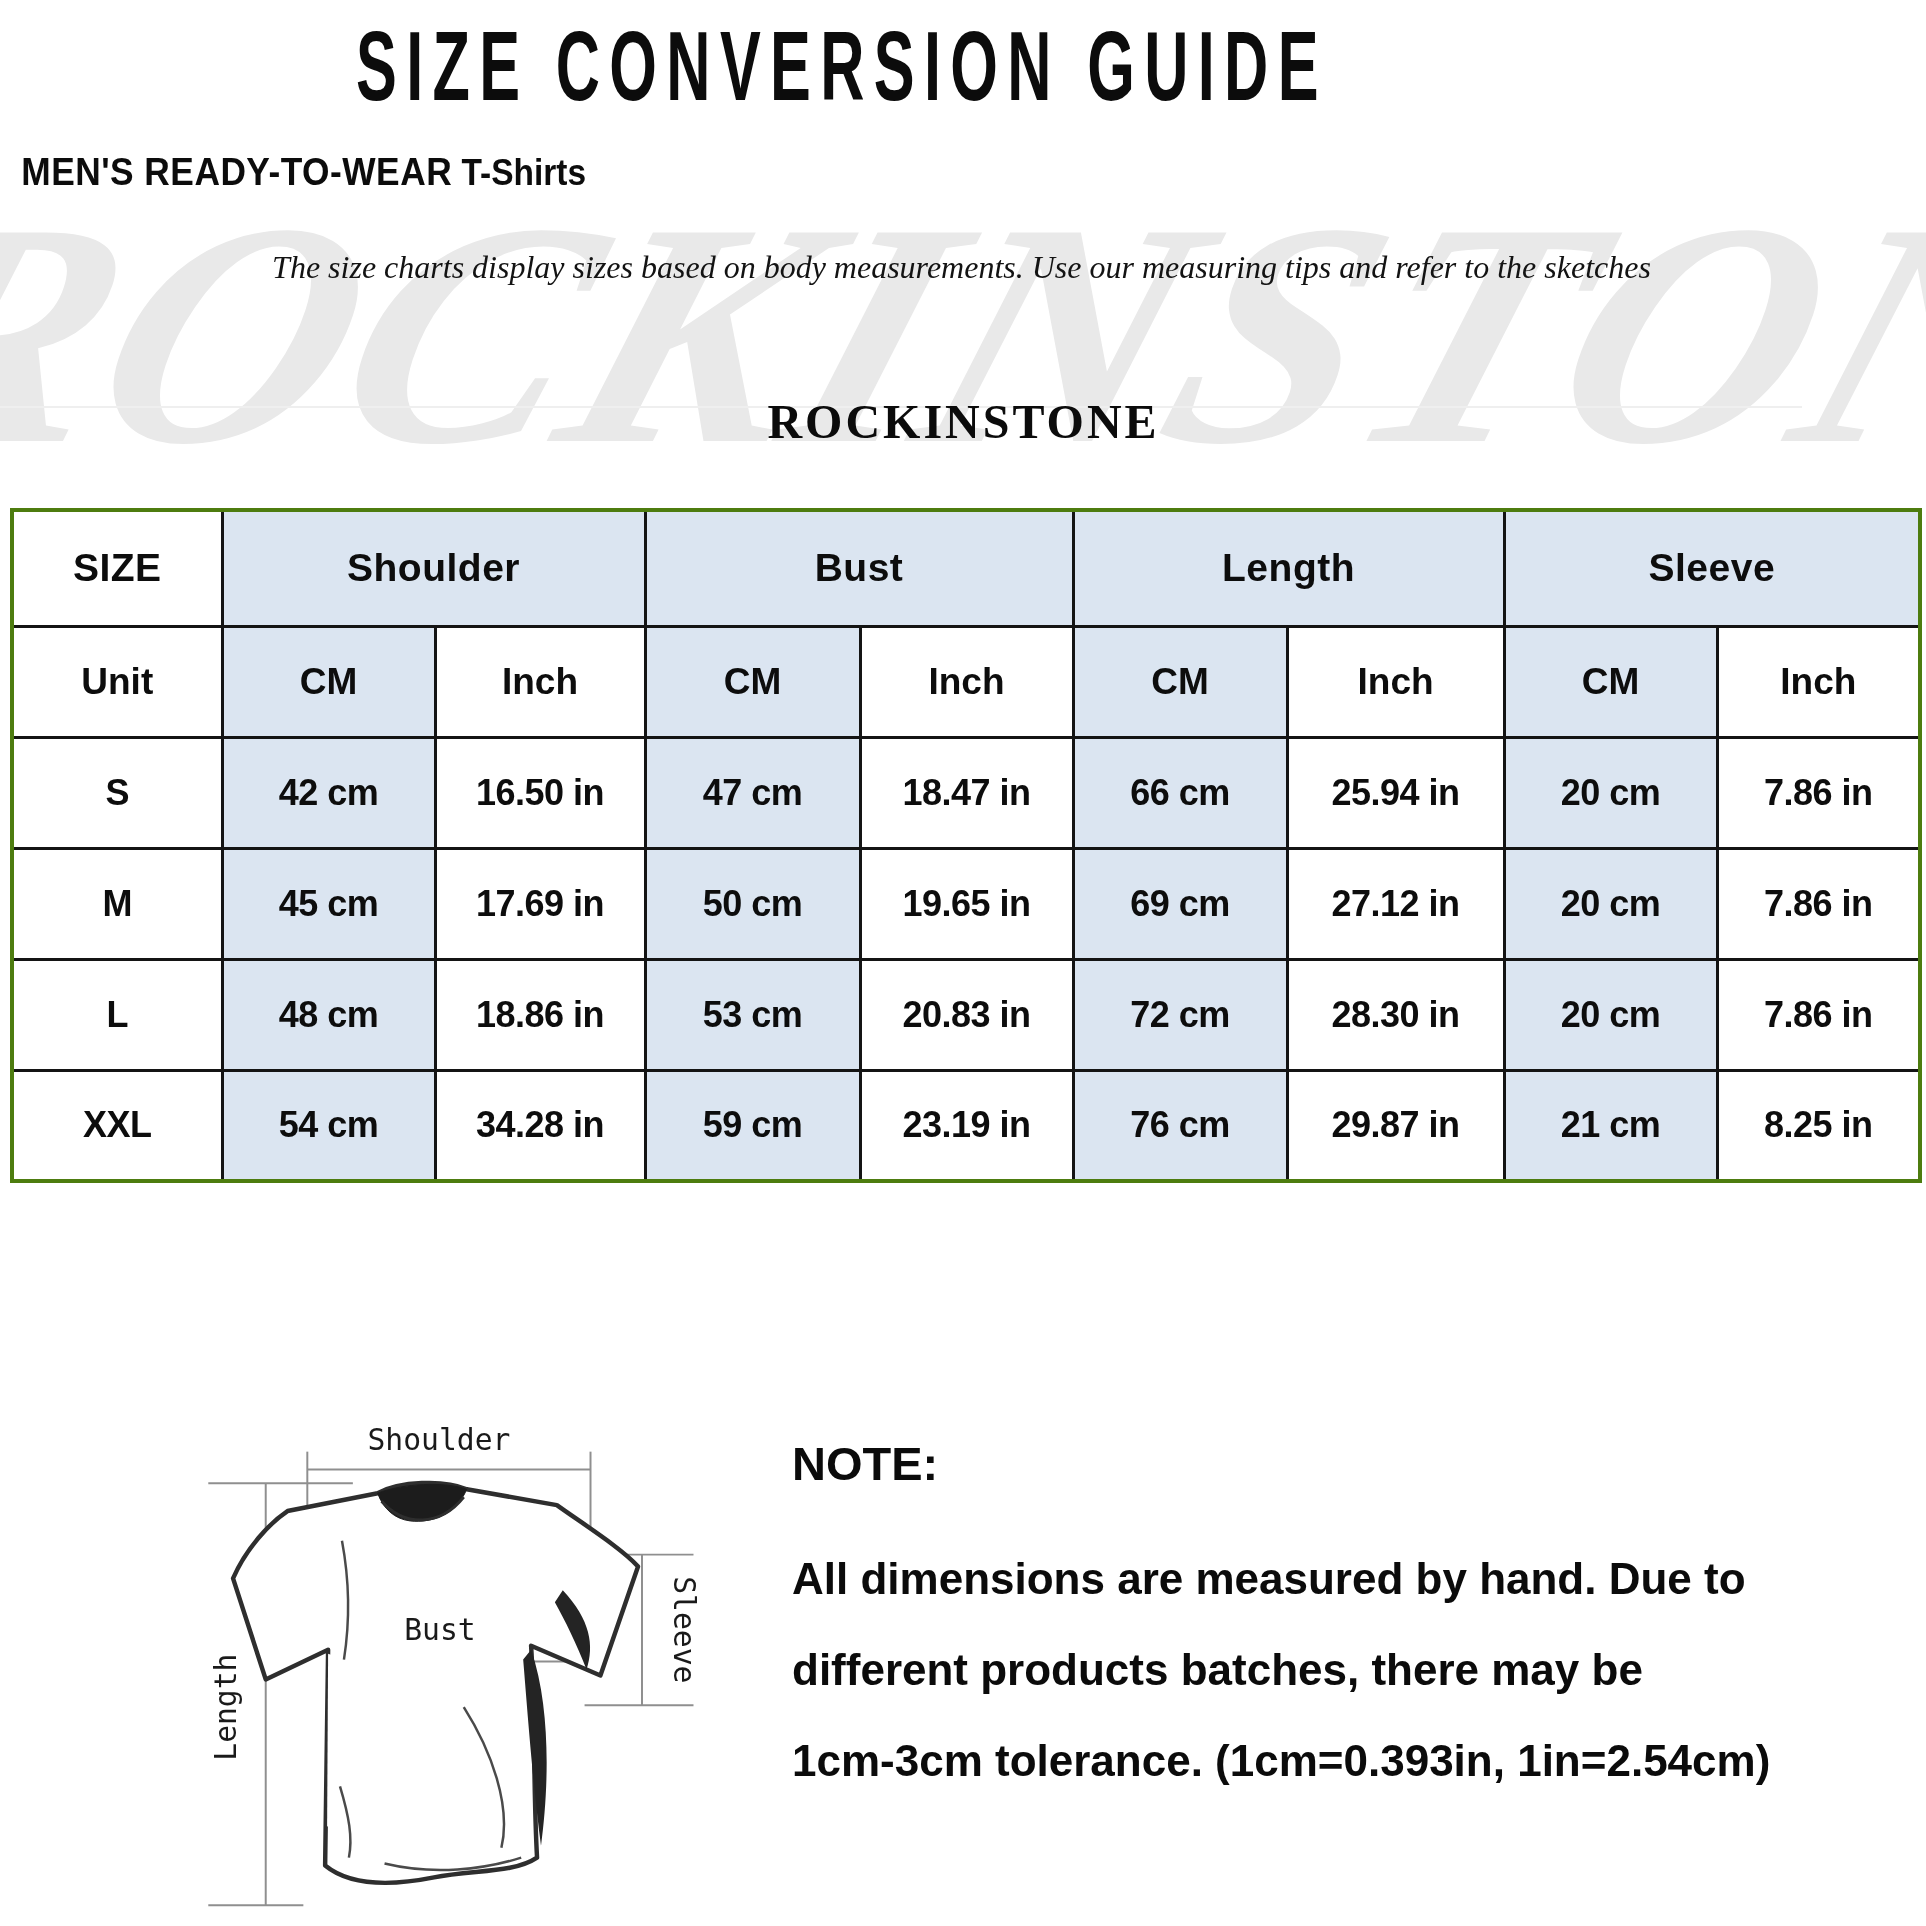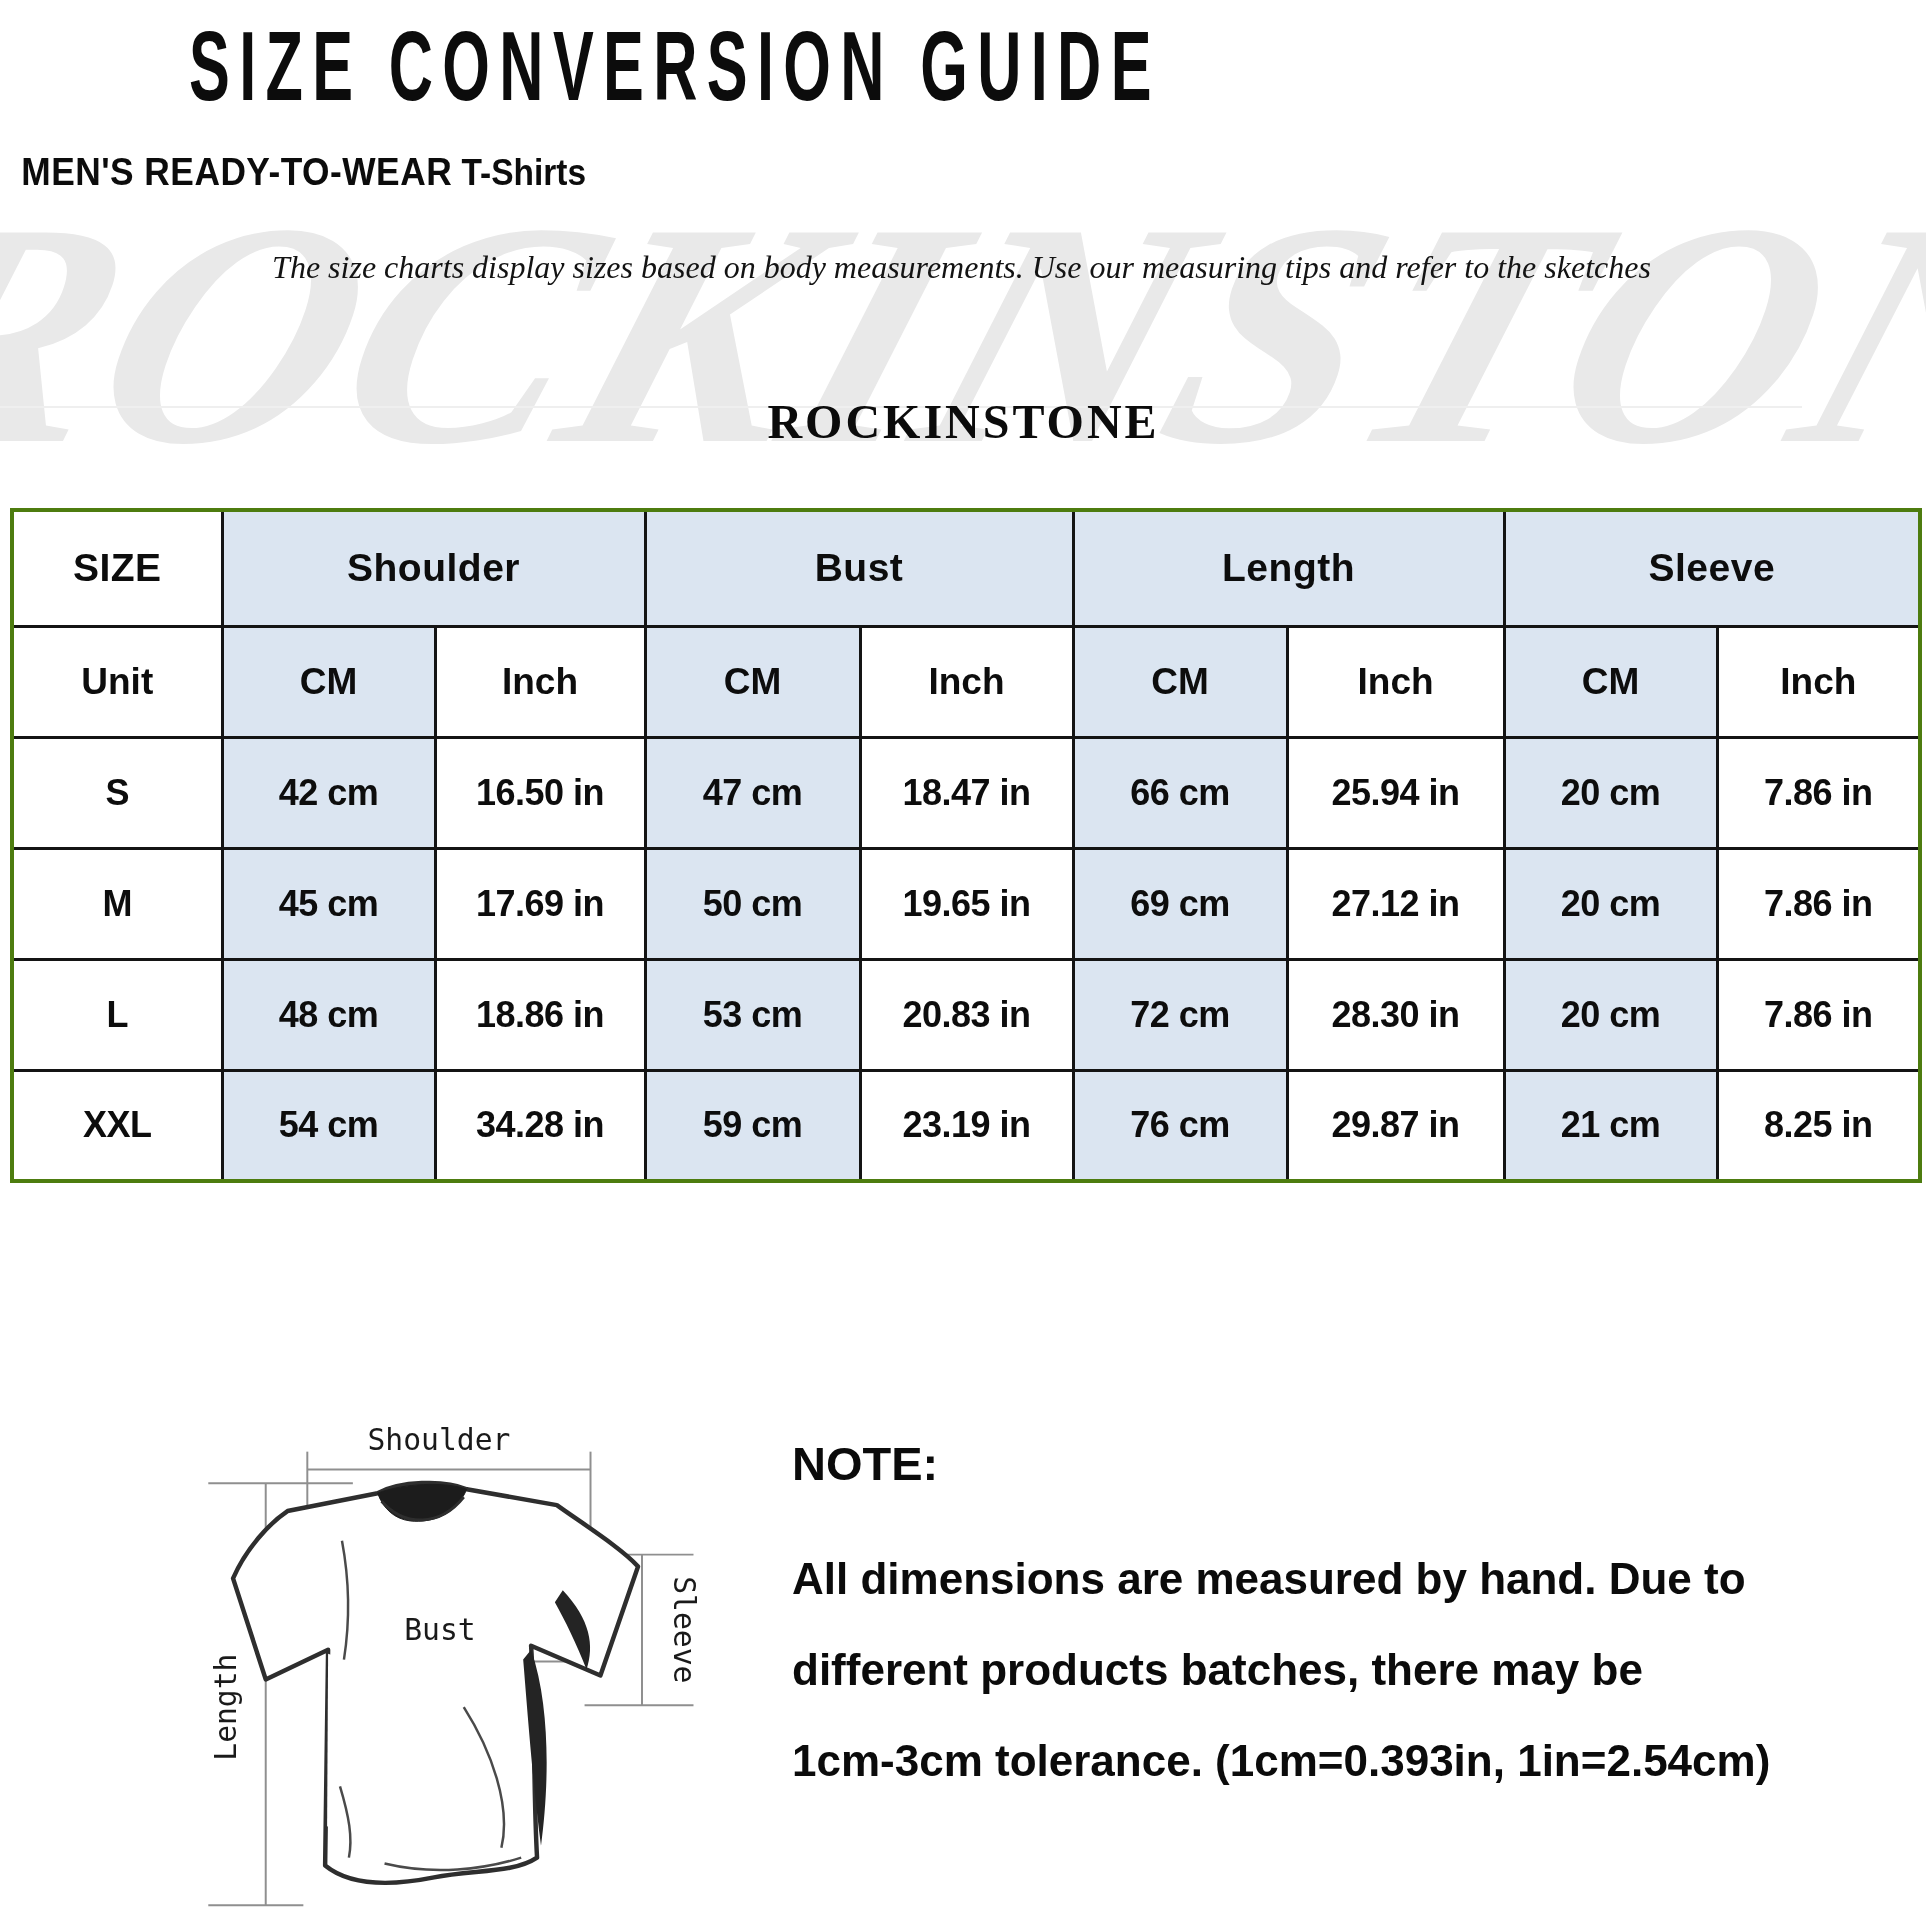--- a/index.html
+++ b/index.html
@@ -11,21 +11,21 @@
     position:absolute; top:174px; left:-59px; width:2277px;
     font-family:"Liberation Serif", serif; font-style:italic; font-weight:bold;
     font-size:335px; line-height:1; color:#e9e9e9; letter-spacing:2px;
     transform:skewX(-18deg) scaleY(0.95); transform-origin:left top;
     white-space:nowrap; z-index:0; user-select:none;
   }
   .faint-rule { position:absolute; top:406px; left:0; width:1802px; height:2px; background:#efefef; z-index:0; }
 
   .content { position:relative; z-index:1; }
 
-  .title-wrap { position:absolute; top:10px; left:0; width:1684px; text-align:left; }
+  .title-wrap { position:absolute; top:10px; left:0; width:1684px; text-align:center; }
   .title-wrap span {
     display:inline-block; font-weight:700; font-size:85px; letter-spacing:13px;
     transform:scale(0.72,1.16); transform-origin:center top; white-space:nowrap; color:#0c0c0c;
   }
 
   .subtitle-wrap { position:absolute; top:150px; left:0; width:1927px; text-align:left; }
   .subtitle-wrap .inner { display:inline-block; transform:scale(0.93,1.02); transform-origin:center top; white-space:nowrap; }
   .subtitle-main { font-weight:bold; font-size:38px; letter-spacing:0.5px; color:#0c0c0c; }
   .subtitle-sub  { font-weight:bold; font-size:36px; letter-spacing:0px; color:#0c0c0c; }
 

